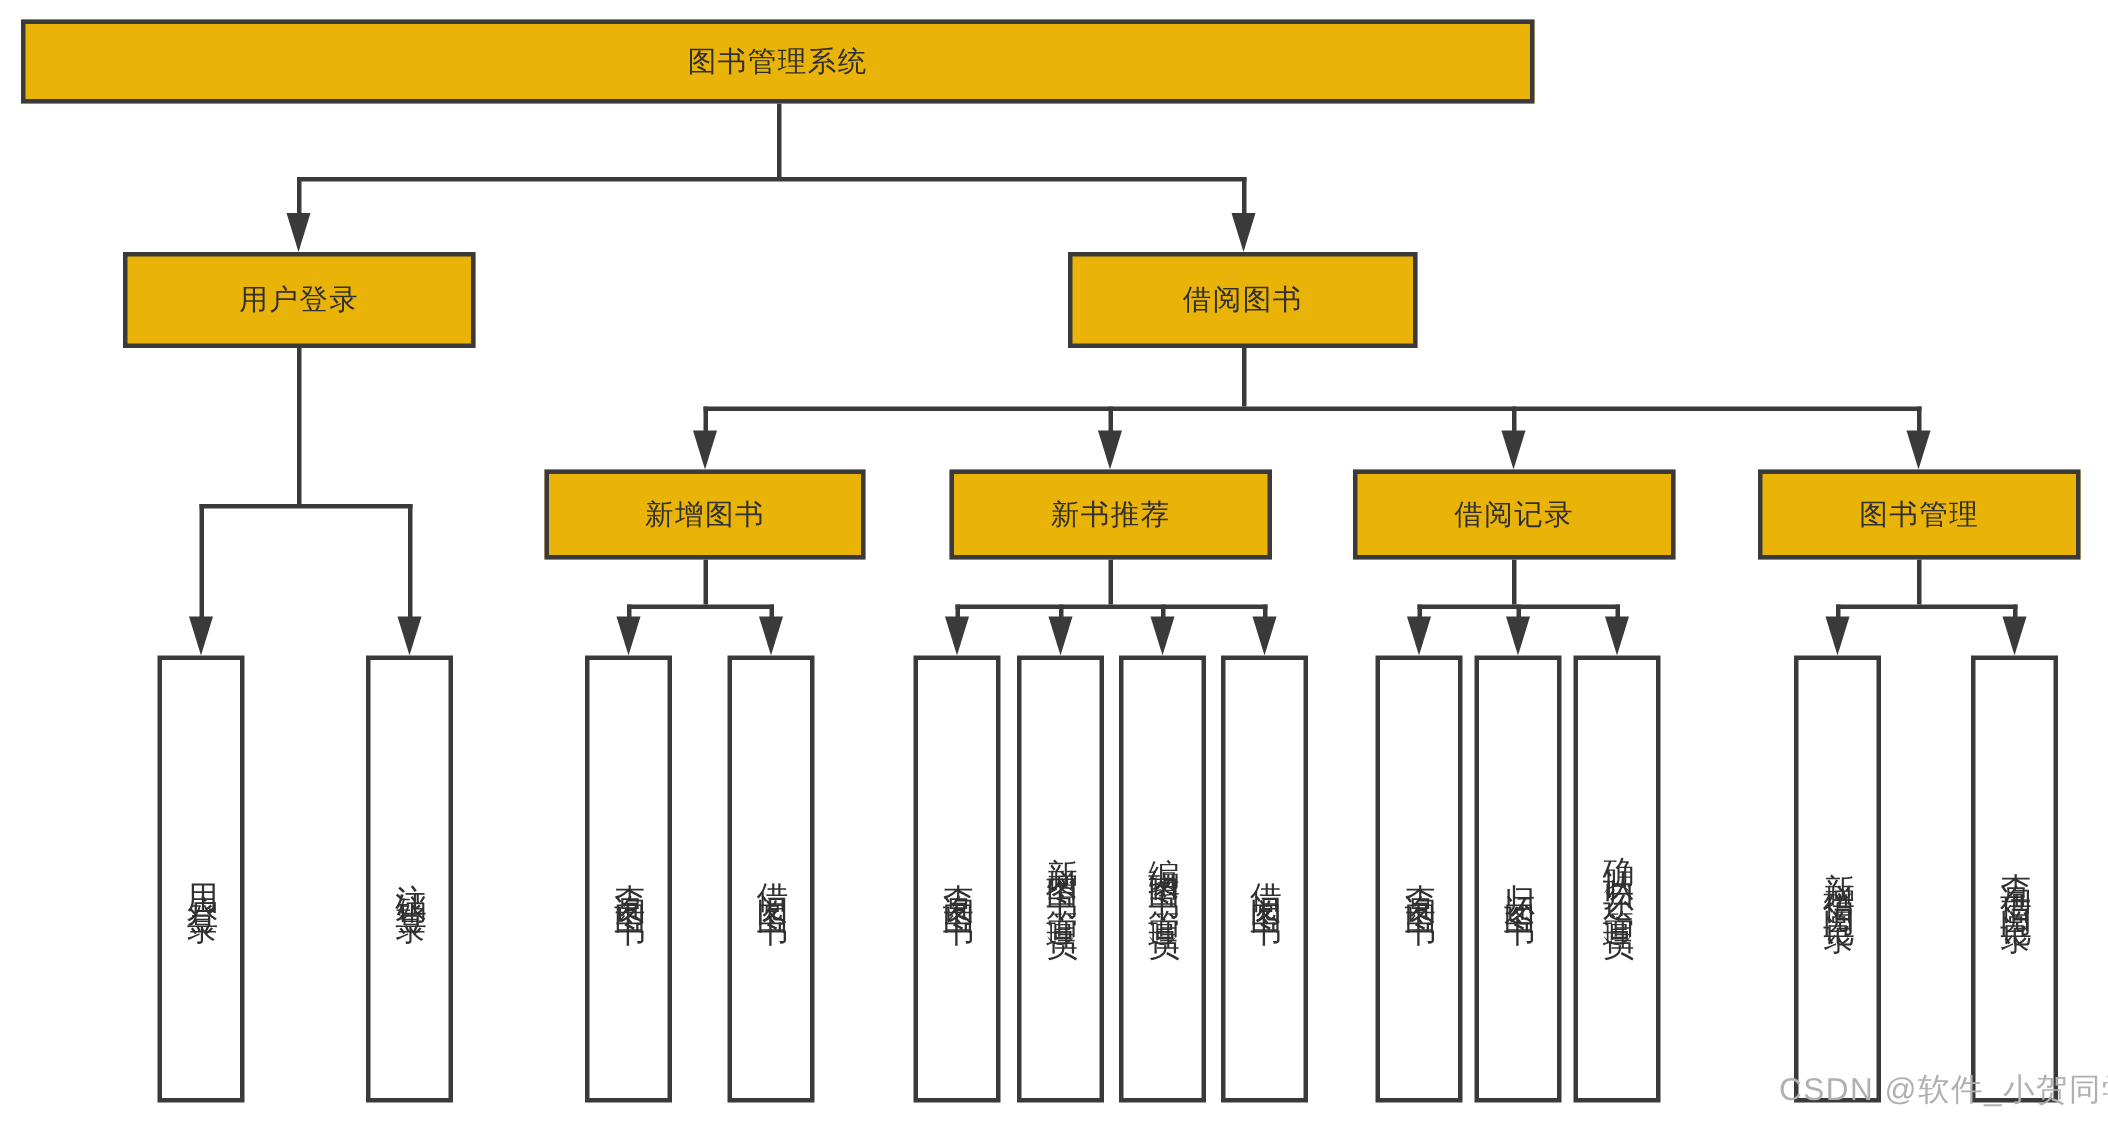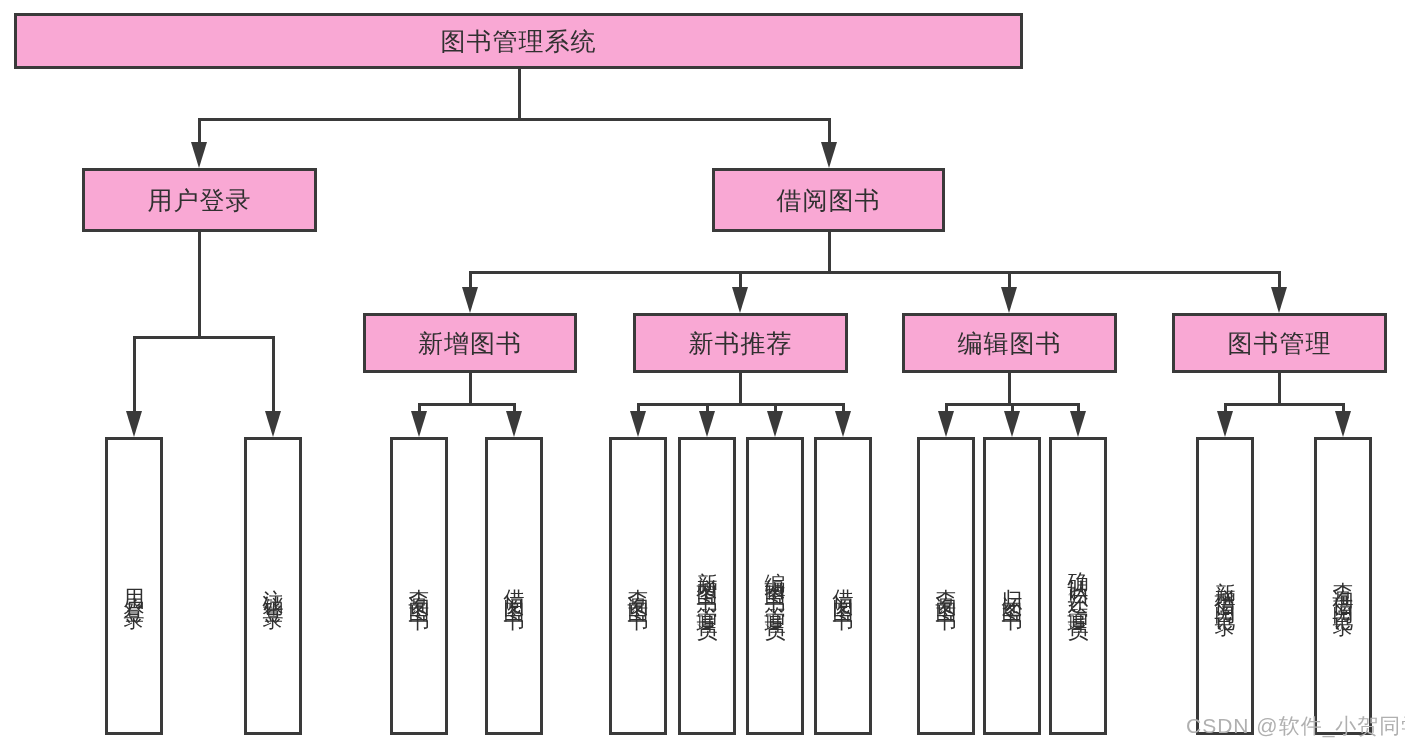--- a/index.html
+++ b/index.html
@@ -12,24 +12,24 @@
   body{
     width:1405px;height:747px;
     background:var(--background);
     font-family:"Liberation Sans","DejaVu Sans",sans-serif;
     position:relative;overflow:hidden;
   }
   #stage{position:absolute;left:0;top:0;width:1405px;height:747px;}
   .box{
     position:absolute;
     border:3px solid var(--line);
-    background:#f9a8d4;
+    background:#eab308;
     box-sizing:border-box;
     display:flex;align-items:center;justify-content:center;
-    font-size:25px;color:var(--text);
+    font-size:19px;color:var(--text);
     letter-spacing:1px;
     z-index:2;
   }
   .vbox{
     position:absolute;
     border:3px solid var(--line);
     background:#fff;
     box-sizing:border-box;
     display:flex;align-items:center;justify-content:center;
     writing-mode:vertical-rl;
@@ -84,21 +84,21 @@
   <i class="vl" style="left:739px;top:271px;height:22px"></i>
   <i class="vl" style="left:1008px;top:271px;height:22px"></i>
   <i class="vl" style="left:1278px;top:271px;height:22px"></i>
   <i class="ar" style="left:462px;top:287px"></i>
   <i class="ar" style="left:732px;top:287px"></i>
   <i class="ar" style="left:1001px;top:287px"></i>
   <i class="ar" style="left:1271px;top:287px"></i>
 
   <div class="box" style="left:363px;top:313px;width:214px;height:60px">新增图书</div>
   <div class="box" style="left:633px;top:313px;width:215px;height:60px">新书推荐</div>
-  <div class="box" style="left:902px;top:313px;width:215px;height:60px">编辑图书</div>
+  <div class="box" style="left:902px;top:313px;width:215px;height:60px">借阅记录</div>
   <div class="box" style="left:1172px;top:313px;width:215px;height:60px">图书管理</div>
 
   <i class="vl" style="left:469px;top:373px;height:30px"></i>
   <i class="hl" style="left:418px;top:403px;width:98px"></i>
   <i class="vl" style="left:418px;top:403px;height:12px"></i>
   <i class="vl" style="left:513px;top:403px;height:12px"></i>
   <i class="ar" style="left:411px;top:411px"></i>
   <i class="ar" style="left:506px;top:411px"></i>
 
   <i class="vl" style="left:739px;top:373px;height:30px"></i>

